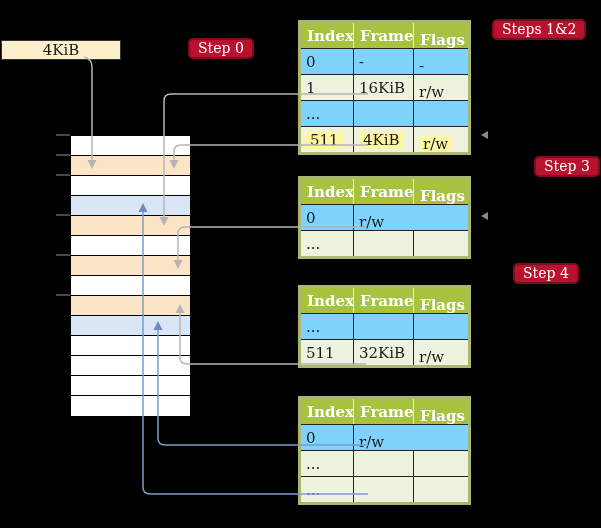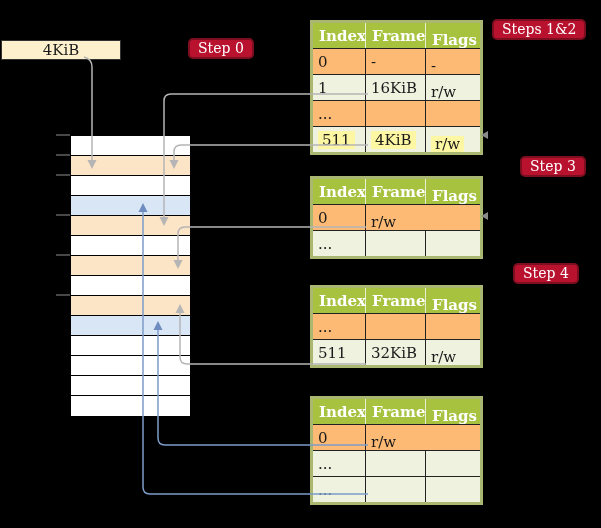--- a/index.html
+++ b/index.html
@@ -29,35 +29,35 @@
     font-size:15px;z-index:2;
   }
   
   .step-label{
     position:absolute;z-index:3;background:var(--crimson);
     border:2px solid var(--crimson-dark);border-radius:5px;
     color:#fff;font-size:14px;line-height:15px;padding:1px 8px;white-space:nowrap;
   }
   #step0{left:188px;top:38px;}
   #steps12{left:492px;top:19px;}
-  #step3{left:520px;top:156px;}
+  #step3{left:534px;top:156px;}
   #step4{left:513px;top:263px;}
   
   .memory{
     position:absolute;left:70px;top:135px;width:119px;height:280px;
     border:1px solid #000;background:#fff;z-index:1;
   }
   .mem-row{height:20px;box-sizing:border-box;border-bottom:1px solid #000;background:#fff;}
   .mem-row:last-child{border-bottom:none;}
   .mem-row.orange{background:var(--orange);}
   .mem-row.blue{background:var(--blue-row);}
   
   .ptable{
-    position:absolute;left:310px;width:167px;z-index:2;
-    border:3px solid var(--border-green);background:#fdba74;
+    position:absolute;left:298px;width:167px;z-index:2;
+    border:3px solid var(--border-green);background:#7dd3fc;
   }
   #table1{top:20px;}
   #table2{top:176px;}
   #table3{top:285px;}
   #table4{top:396px;}
   .thead{display:flex;height:25px;background:var(--green-header);}
   .th{
     box-sizing:border-box;display:flex;align-items:center;padding-left:6px;
     color:#fff;font-weight:bold;font-size:15px;border-right:1px solid #e8eed2;
   }

